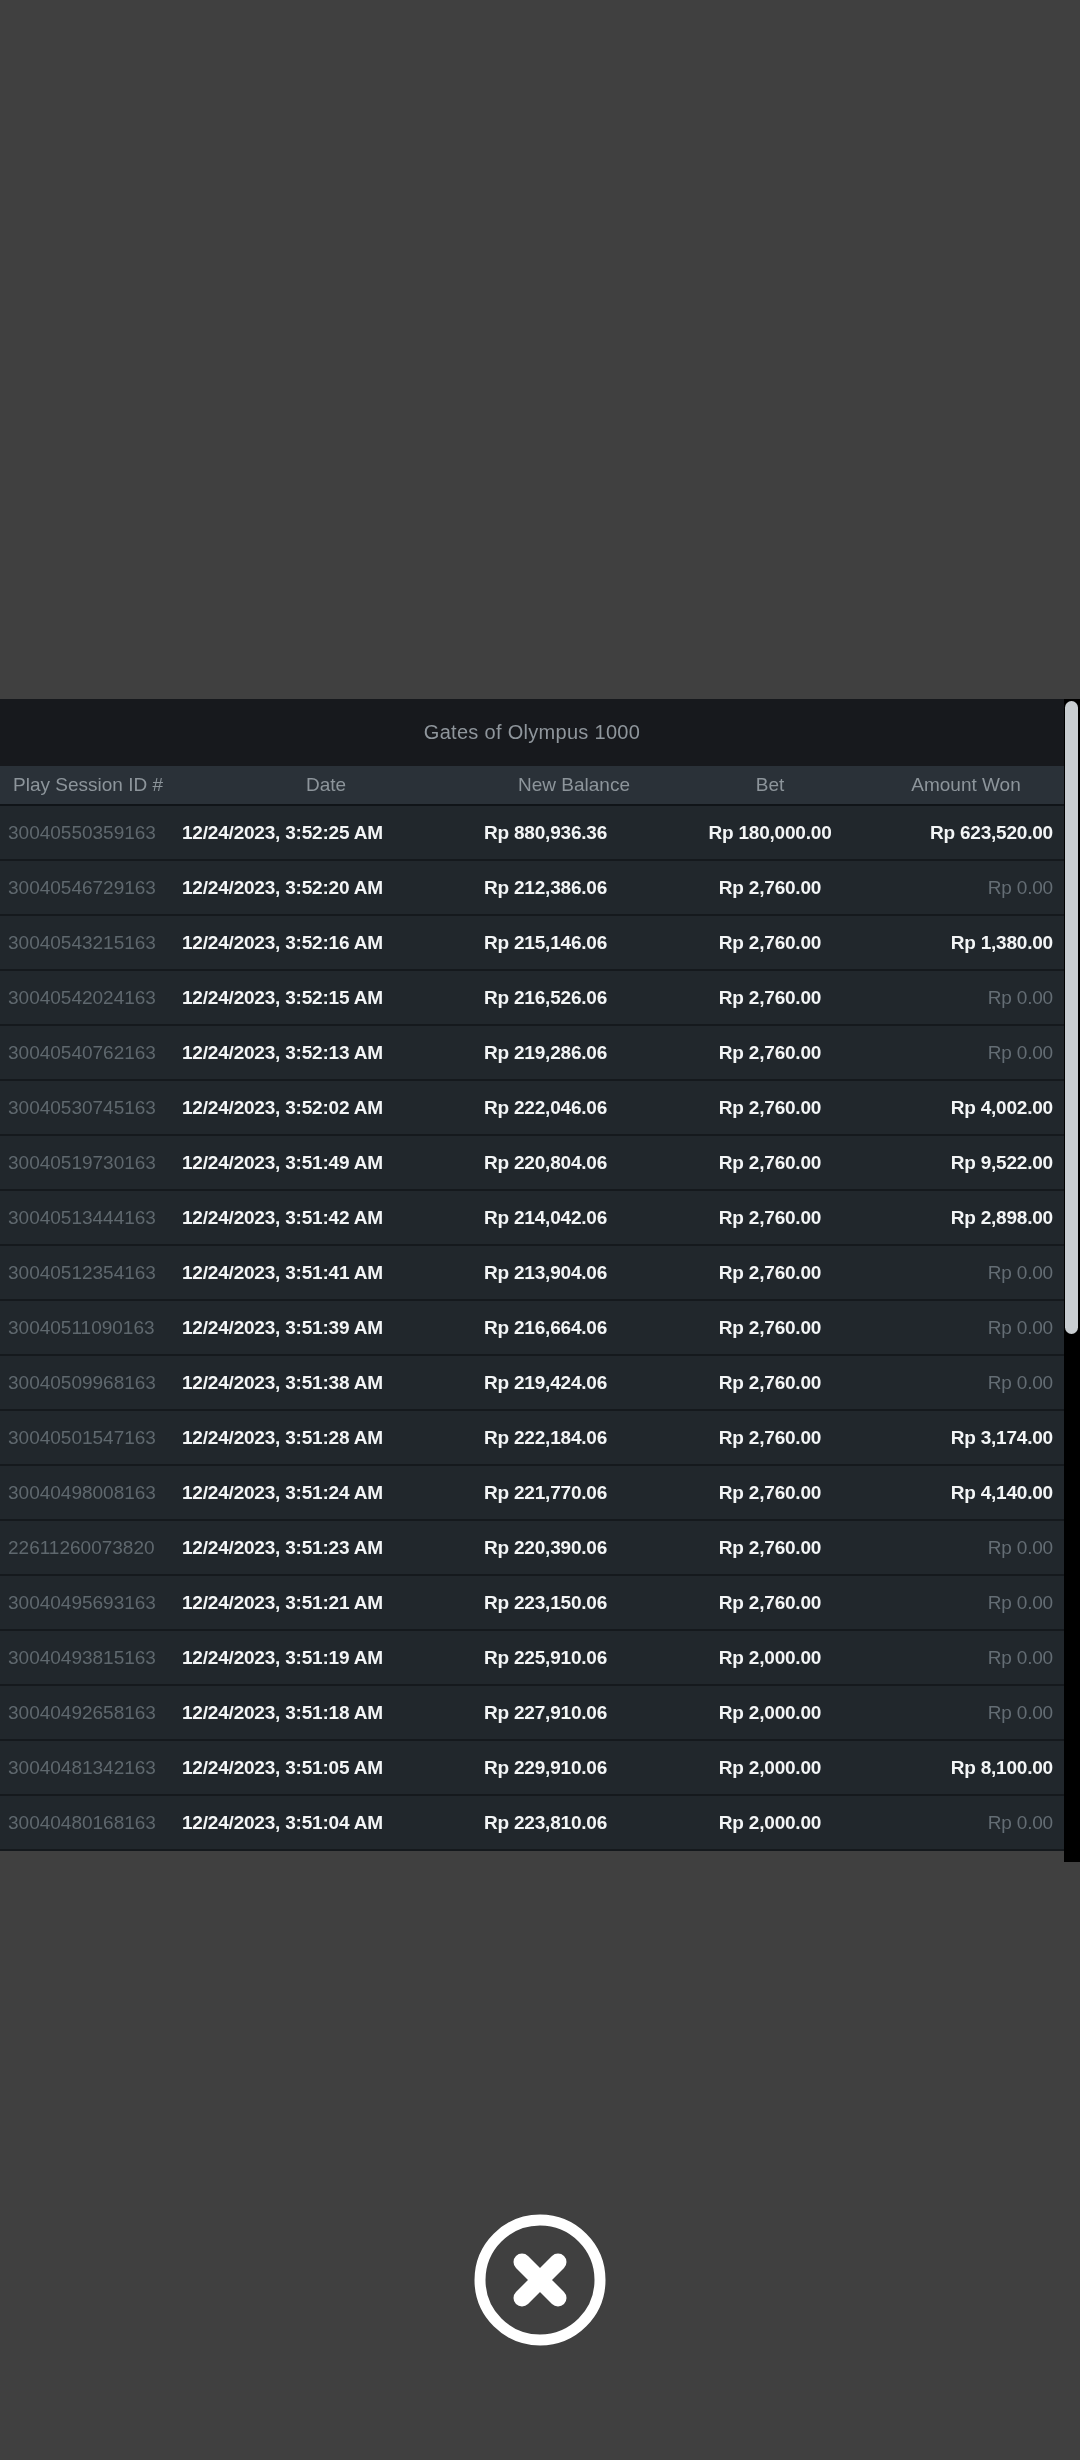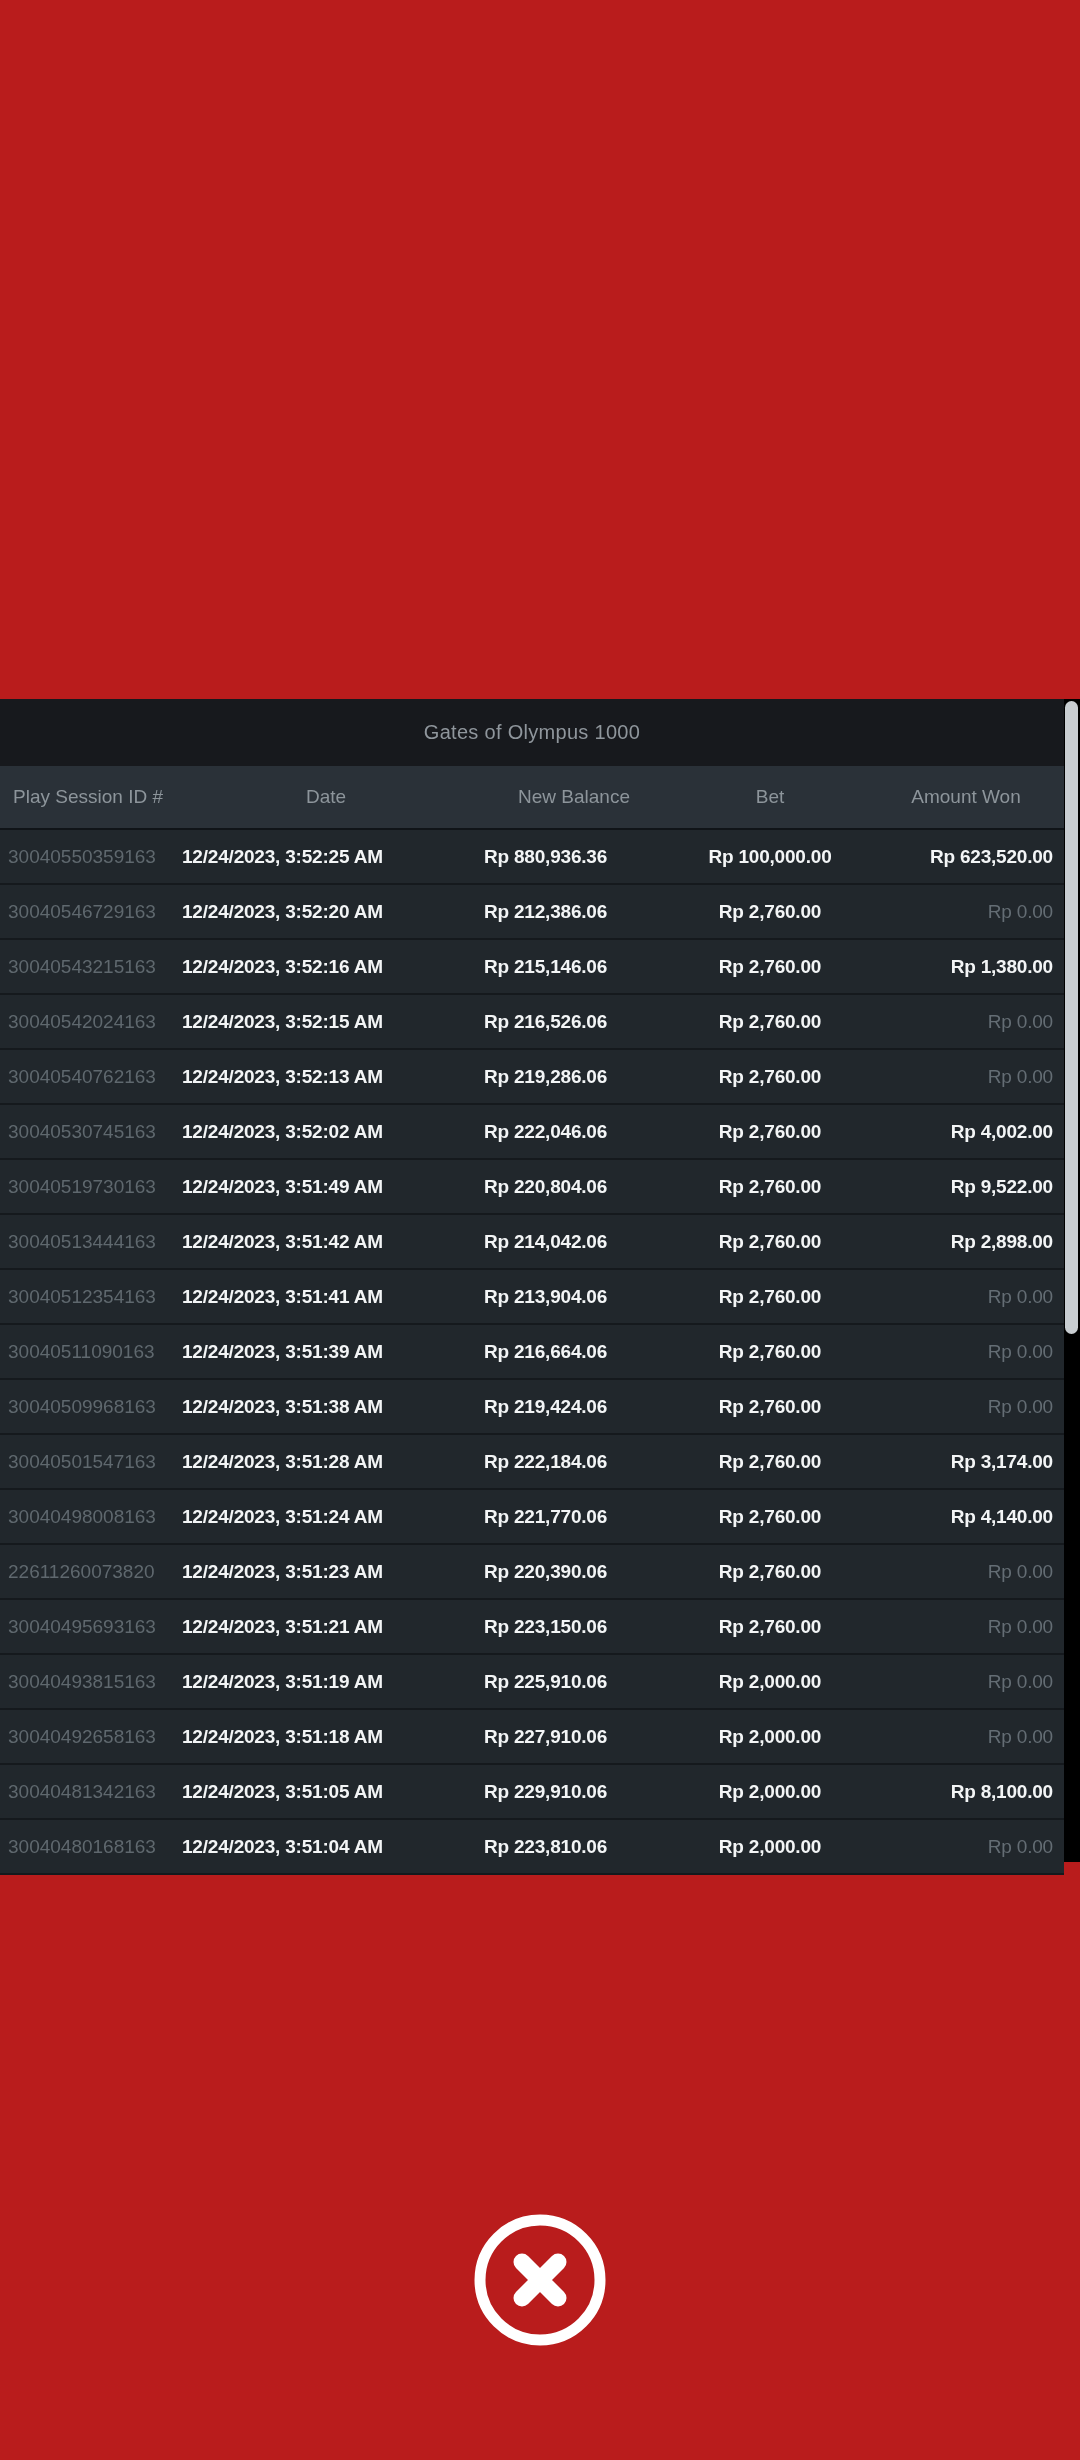--- a/index.html
+++ b/index.html
@@ -1,26 +1,26 @@
 <!DOCTYPE html>
 <html><head>
 <meta charset="utf-8">
 <style>
   * { margin:0; padding:0; box-sizing:border-box; }
   html,body { width:1080px; height:2460px; background:#000; overflow:hidden;
               font-family:"Liberation Sans", sans-serif; }
-  .stage { position:relative; width:1080px; height:2460px; background:#b91c1c; }
+  .stage { position:relative; width:1080px; height:2460px; background:#404040; }
 
   .modal { position:absolute; top:699px; left:0; width:1064px; }
 
   .title-bar { height:67px; background:#17191d; display:flex;
                align-items:center; justify-content:center; }
   .title-bar span { color:#8f969c; font-size:20px; letter-spacing:.3px; font-weight:400; }
 
-  .thead { display:flex; height:64px; background:#2a3138;
+  .thead { display:flex; height:40px; background:#2a3138;
            border-bottom:2px solid #101418; align-items:center; }
   .thead .hc { color:#8d959b; font-size:19px; text-align:center; font-weight:400; }
 
   .trow { display:flex; height:55px; background:#21272c;
           border-bottom:2px solid #15191d; align-items:center;
           font-size:19px; }
 
   .c1 { width:176px; } .c2 { width:300px; } .c3 { width:196px; }
   .c4 { width:196px; } .c5 { width:196px; }
 
@@ -57,21 +57,21 @@
       <div class="hc c3">New Balance</div>
       <div class="hc c4">Bet</div>
       <div class="hc c5">Amount Won</div>
     </div>
 
     <div>
       <div class="trow">
         <div class="cell-id">30040550359163</div>
         <div class="cell-date">12/24/2023, 3:52:25 AM</div>
         <div class="cell-bal">Rp 880,936.36</div>
-        <div class="cell-bet">Rp 100,000.00</div>
+        <div class="cell-bet">Rp 180,000.00</div>
         <div class="cell-won">Rp 623,520.00</div>
       </div>
 
       <div class="trow">
         <div class="cell-id">30040546729163</div>
         <div class="cell-date">12/24/2023, 3:52:20 AM</div>
         <div class="cell-bal">Rp 212,386.06</div>
         <div class="cell-bet">Rp 2,760.00</div>
         <div class="cell-won dim">Rp 0.00</div>
       </div>

